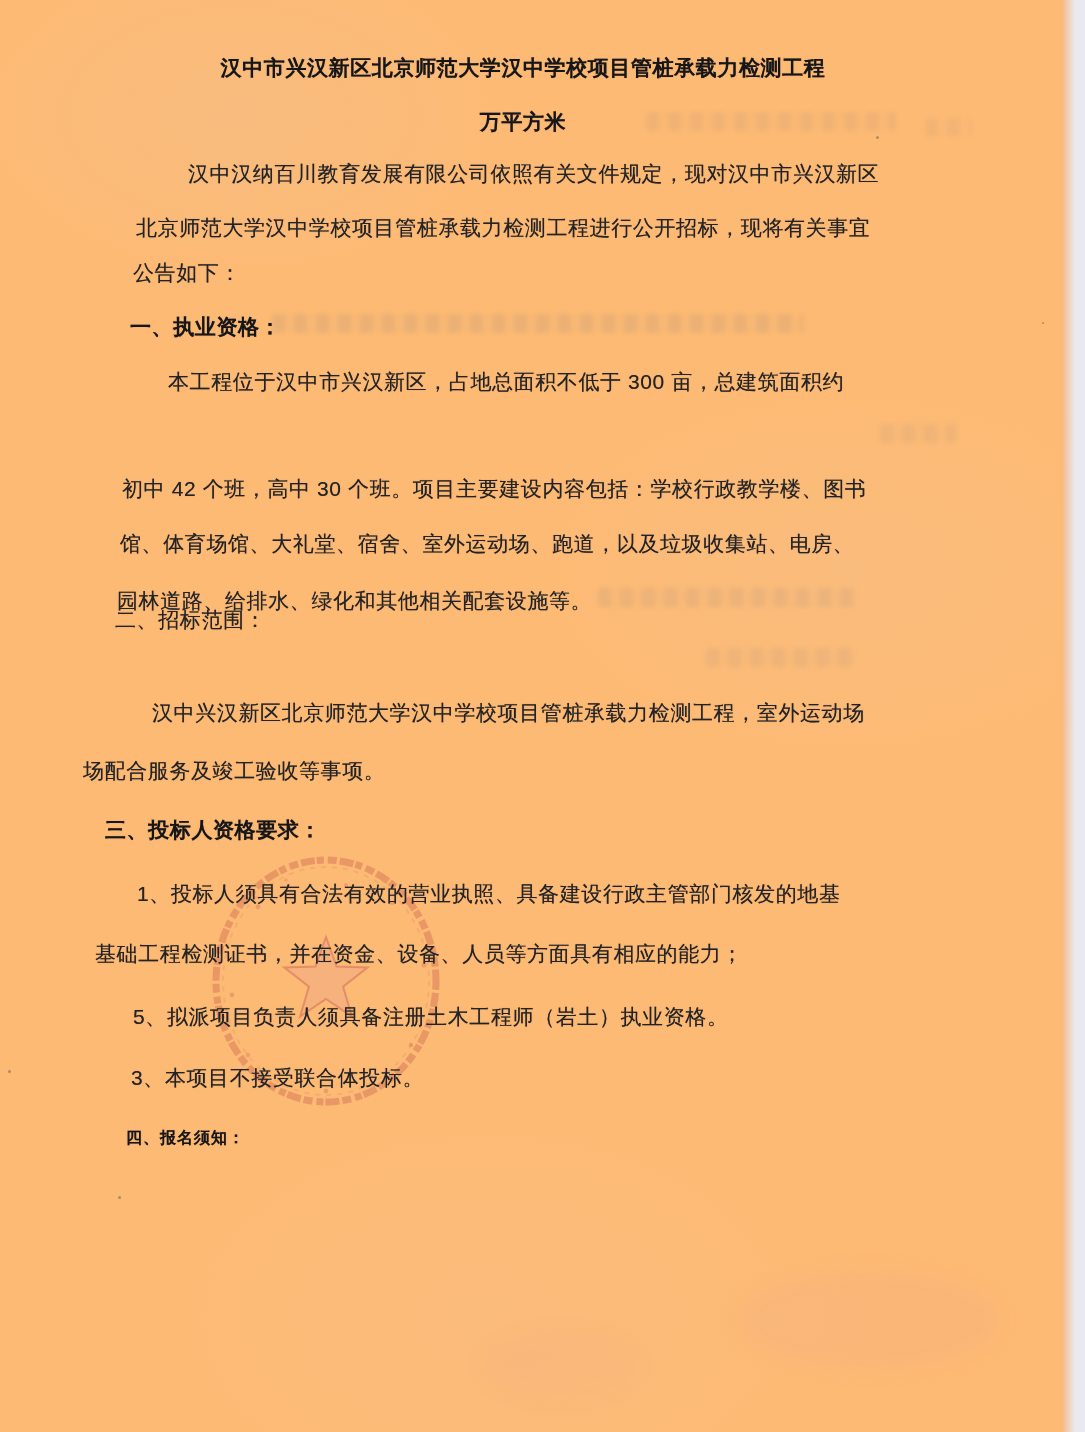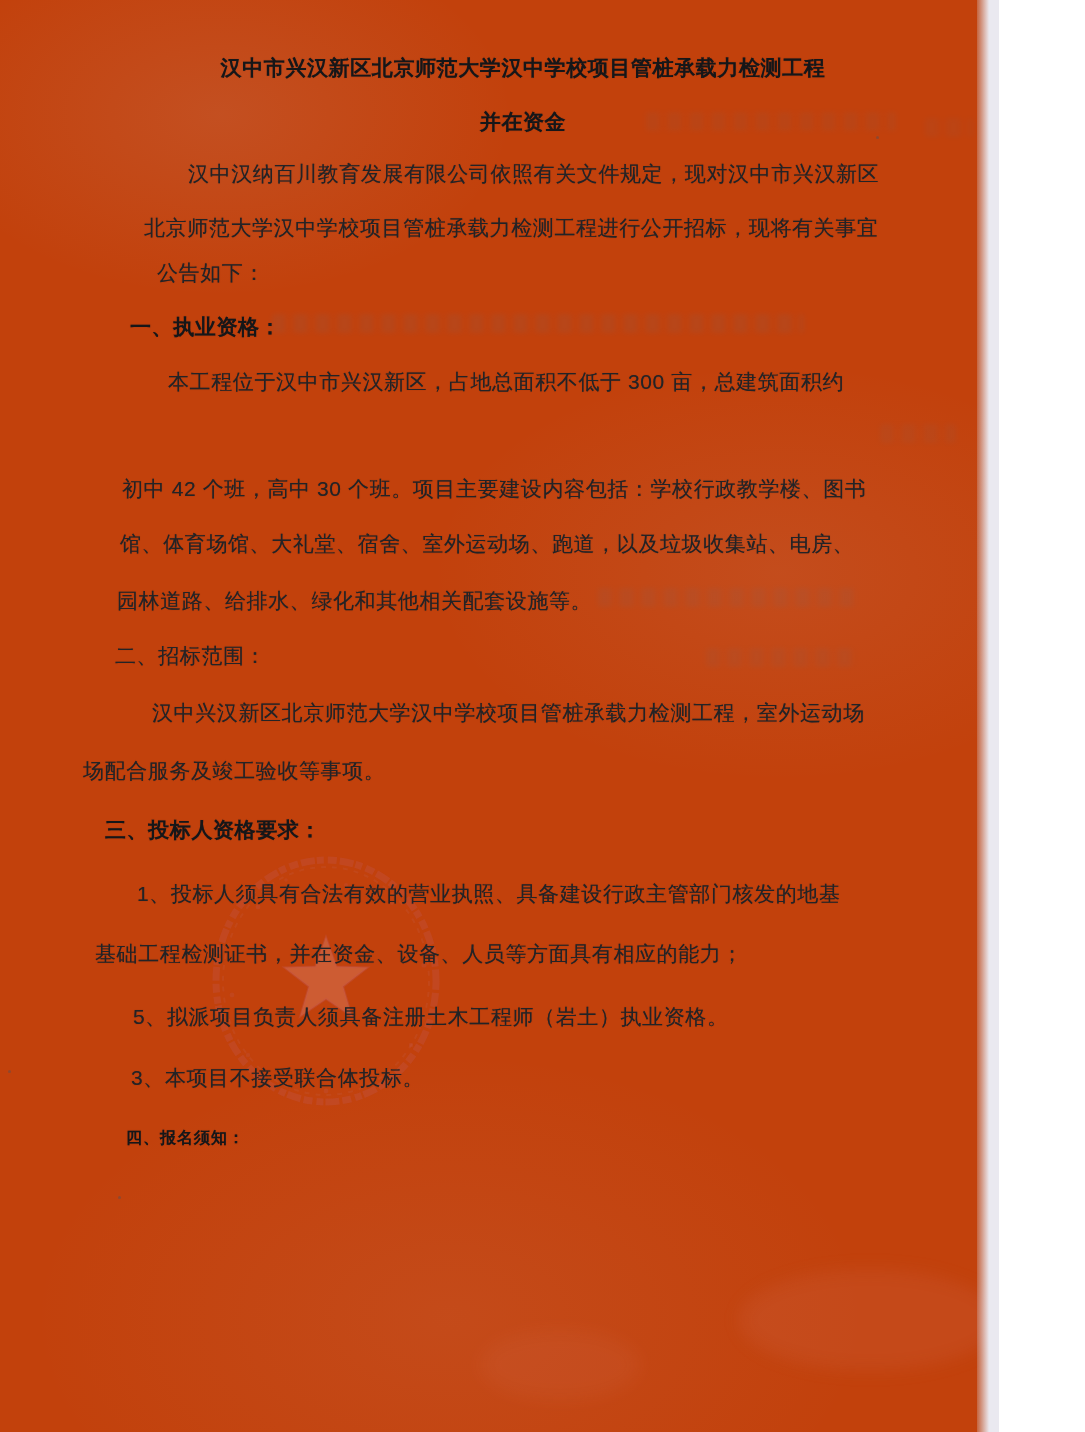--- a/index.html
+++ b/index.html
@@ -1,19 +1,19 @@
 <!DOCTYPE html>
 <html><head>
 <meta charset="utf-8">
 <style>
   html,body{margin:0;padding:0;background:#ffffff;}
   .page{
     position:relative;
-    width:999px;height:1432px;
-    background:#c2410c;
+    width:1085px;height:1432px;
+    background:#fdba74;
     overflow:hidden;
     font-family:"Liberation Sans","DejaVu Sans",sans-serif;
   }
   
   .page::before{
     content:"";position:absolute;inset:0;pointer-events:none;
     background:
       radial-gradient(420px 260px at 22% 8%, rgba(210,205,215,0.10), transparent 70%),
       radial-gradient(500px 300px at 78% 40%, rgba(215,210,220,0.08), transparent 70%),
       radial-gradient(600px 380px at 45% 92%, rgba(225,200,205,0.07), transparent 70%);
@@ -69,33 +69,33 @@
         <circle cx="52" cy="210" r="2.2" opacity="0.26"></circle>
         <circle cx="130" cy="246" r="2.4" opacity="0.28"></circle>
         <circle cx="176" cy="232" r="1.8" opacity="0.24"></circle>
         <circle cx="104" cy="106" r="1.8" opacity="0.20"></circle>
         <circle cx="168" cy="170" r="1.8" opacity="0.20"></circle>
       </g>
     </svg>
   </div>
 
   <div class="line bold center" style="top:54px;">汉中市兴汉新区北京师范大学汉中学校项目管桩承载力检测工程</div>
-  <div class="line bold center" style="top:108px;">并在资金</div>
+  <div class="line bold center" style="top:108px;">万平方米</div>
 
   <div class="line" style="left:188px;top:160px;">汉中汉纳百川教育发展有限公司依照有关文件规定，现对汉中市兴汉新区</div>
-  <div class="line" style="left:144px;top:214px;">北京师范大学汉中学校项目管桩承载力检测工程进行公开招标，现将有关事宜</div>
-  <div class="line" style="left:133px;top:259px;margin-left:24px;">公告如下：</div>
+  <div class="line" style="left:136px;top:214px;">北京师范大学汉中学校项目管桩承载力检测工程进行公开招标，现将有关事宜</div>
+  <div class="line" style="left:133px;top:259px;">公告如下：</div>
 
   <div class="line bold" style="left:130px;top:313px;">一、执业资格：</div>
   <div class="line" style="left:168px;top:368px;">本工程位于汉中市兴汉新区，占地总面积不低于 300 亩，总建筑面积约</div>
   <div class="line" style="left:122px;top:475px;">初中 42 个班，高中 30 个班。项目主要建设内容包括：学校行政教学楼、图书</div>
   <div class="line" style="left:120px;top:530px;">馆、体育场馆、大礼堂、宿舍、室外运动场、跑道，以及垃圾收集站、电房、</div>
   <div class="line" style="left:117px;top:587px;">园林道路、给排水、绿化和其他相关配套设施等。</div>
 
-  <div class="line" style="left:115px;top:642px;">二、招标范围：</div>
+  <div class="line" style="left:115px;top:606px;">二、招标范围：</div>
   <div class="line" style="left:152px;top:699px;">汉中兴汉新区北京师范大学汉中学校项目管桩承载力检测工程，室外运动场</div>
   <div class="line" style="left:83px;top:757px;">场配合服务及竣工验收等事项。</div>
 
   <div class="line bold" style="left:105px;top:816px;">三、投标人资格要求：</div>
   <div class="line" style="left:137px;top:880px;">1、投标人须具有合法有效的营业执照、具备建设行政主管部门核发的地基</div>
   <div class="line" style="left:95px;top:940px;">基础工程检测证书，并在资金、设备、人员等方面具有相应的能力；</div>
   <div class="line" style="left:133px;top:1003px;">5、拟派项目负责人须具备注册土木工程师（岩土）执业资格。</div>
   <div class="line" style="left:131px;top:1064px;">3、本项目不接受联合体投标。</div>
 
   <div class="line bold h4size" style="left:83px;top:1128px;">四、报名须知：</div>

